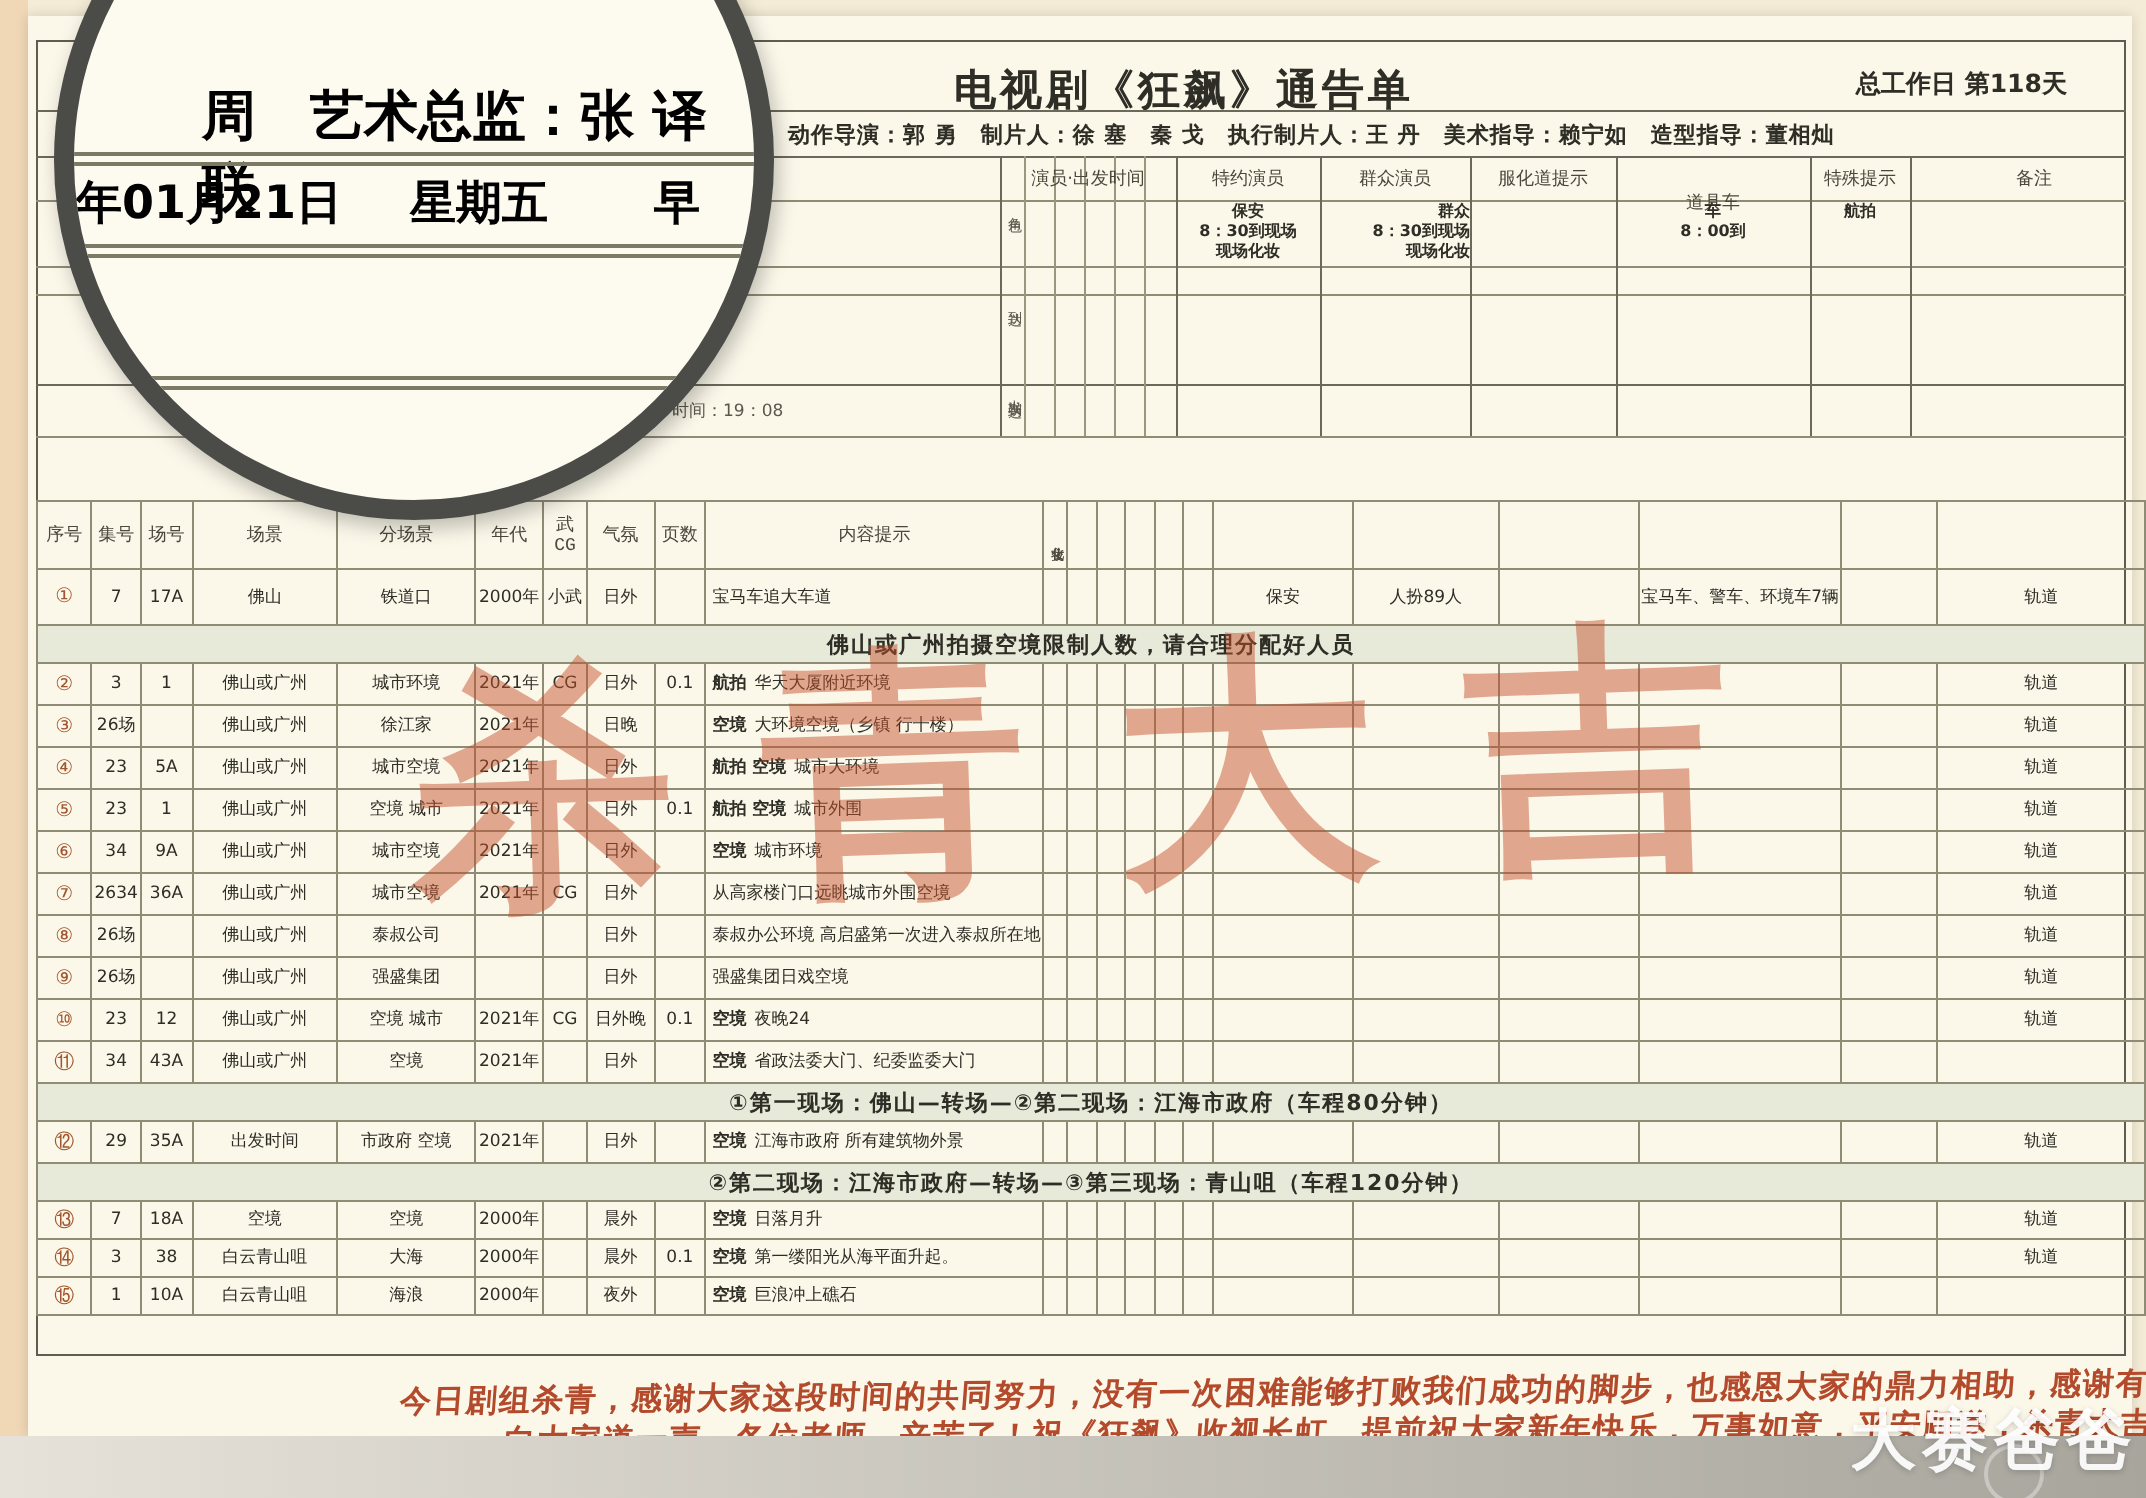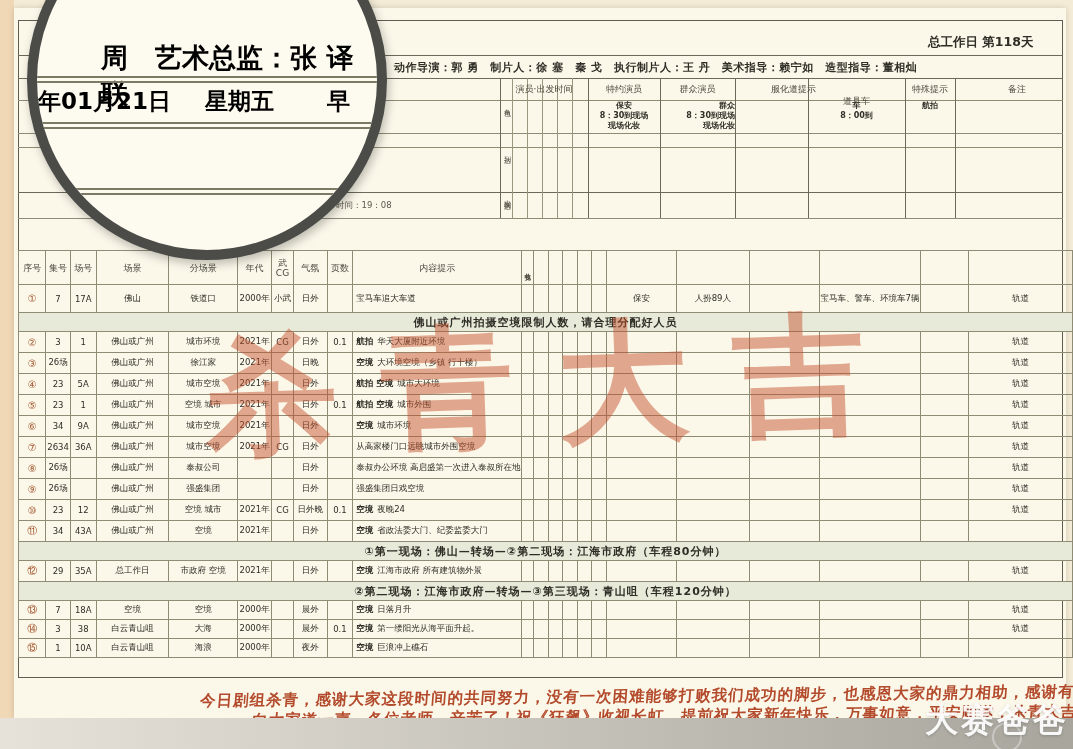--- a/index.html
+++ b/index.html
@@ -17,21 +17,21 @@
   .crew{font-size:11px;font-weight:bold;letter-spacing:.5px;}
   .h2c{position:absolute;top:78px;height:22px;font-size:9px;color:#4a483c;
     display:flex;align-items:center;justify-content:center;}
   .callc{position:absolute;top:101px;font-size:8px;font-weight:bold;color:#2e2d26;
     text-align:center;white-space:pre-line;line-height:10px;}
   .sidev{position:absolute;writing-mode:vertical-rl;font-size:7px;color:#5a584a;letter-spacing:1px;}
   .frag{font-size:8.5px;color:#5a584a;}
   table{border-collapse:collapse;table-layout:fixed;}
   td{border:1px solid #8f8c76;font-size:8.5px;color:#2e2d26;text-align:center;
      padding:0 1px;overflow:hidden;white-space:nowrap;}
-  tr.hdr td{font-size:9px;color:#4a483c;white-space:pre-line;line-height:10px;}
+  tr.hdr td{font-size:9px;color:#4a483c;white-space:pre-line;line-height:10px;font-family:Liberation Mono, monospace;}
   tr.hdr{height:34px;}
   tr.r1{height:28px;}
   tr.band{height:19px;}
   tr.band td{background:#e8ead9;font-weight:bold;font-size:11px;letter-spacing:1px;}
   tr.mid{height:21px;}
   tr.sm{height:19px;}
   tr.tot{height:18px;}
   td.cnum{color:#a2562e;font-size:10px;}
   td.content{text-align:left;padding-left:3px;}
   td.content b{margin-right:4px;}
@@ -56,20 +56,21 @@
     color:rgba(255,255,255,.93);letter-spacing:3px;text-shadow:0 1px 3px rgba(0,0,0,.18);}
   .wm-logo{position:absolute;left:992px;top:722px;width:26px;height:26px;border-radius:50%;
     border:2px solid rgba(255,255,255,.35);}
 </style>
 </head>
 <body>
 
 <div id="stage">
   <div class="sheet"></div>
 
+  <div class="t title" style="left:447px;top:31px;width:290px;text-align:center;">电视剧《狂飙》通告单</div>
   <div class="t workday" style="left:928px;top:34px;">总工作日 第118天</div>
   <div class="t crew" style="left:348px;top:60px;">陈作啸　动作导演：郭 勇　制片人：徐 塞　秦 戈　执行制片人：王 丹　美术指导：赖宁如　造型指导：董相灿</div>
 
   <div class="frame"></div>
   <div class="hl" style="left:18px;top:55px;width:1045px;background:#6b695a;"></div>
   <div class="hl" style="left:18px;top:78px;width:1045px;background:#6b695a;"></div>
   <div class="hl" style="left:18px;top:100px;width:1045px;"></div>
   <div class="hl" style="left:18px;top:133px;width:1045px;"></div>
   <div class="hl" style="left:18px;top:147px;width:1045px;"></div>
   <div class="hl" style="left:18px;top:192px;width:1045px;background:#6b695a;"></div>
@@ -83,21 +84,21 @@
   <div class="vl" style="left:588px;top:78px;height:140px;background:#6b695a;"></div>
   <div class="vl" style="left:660px;top:78px;height:140px;background:#6b695a;"></div>
   <div class="vl" style="left:735px;top:78px;height:140px;background:#6b695a;"></div>
   <div class="vl" style="left:808px;top:78px;height:140px;background:#6b695a;"></div>
   <div class="vl" style="left:905px;top:78px;height:140px;background:#6b695a;"></div>
   <div class="vl" style="left:955px;top:78px;height:140px;background:#6b695a;"></div>
 
   <div class="h2c" style="left:500px;width:88px;">演员·出发时间</div>
   <div class="h2c" style="left:588px;width:72px;">特约演员</div>
   <div class="h2c" style="left:660px;width:75px;">群众演员</div>
-  <div class="h2c" style="left:735px;width:73px;margin-left:22px;">服化道提示</div>
+  <div class="h2c" style="left:735px;width:73px;">服化道提示</div>
   <div class="h2c" style="left:808px;width:97px;margin-top:12px;">道具车</div>
   <div class="h2c" style="left:905px;width:50px;">特殊提示</div>
   <div class="h2c" style="left:955px;width:124px;">备注</div>
 
   <div class="callc" style="left:588px;width:72px;">保安
 8：30到现场
 现场化妆</div>
   <div class="callc" style="left:660px;width:75px;text-align:right;">群众
 8：30到现场
 现场化妆</div>
@@ -431,21 +432,21 @@
             <td></td>
             <td></td>
           </tr>
           <tr class="band">
             <td colspan="22">①第一现场：佛山—转场—②第二现场：江海市政府（车程80分钟）</td>
           </tr>
           <tr class="mid">
             <td class="cnum">⑫</td>
             <td>29</td>
             <td>35A</td>
-            <td>总工作日</td>
+            <td>出发时间</td>
             <td>市政府 空境</td>
             <td>2021年</td>
             <td></td>
             <td>日外</td>
             <td></td>
             <td class="content"><b>空境</b>江海市政府 所有建筑物外景</td>
             <td></td>
             <td></td>
             <td></td>
             <td></td>

